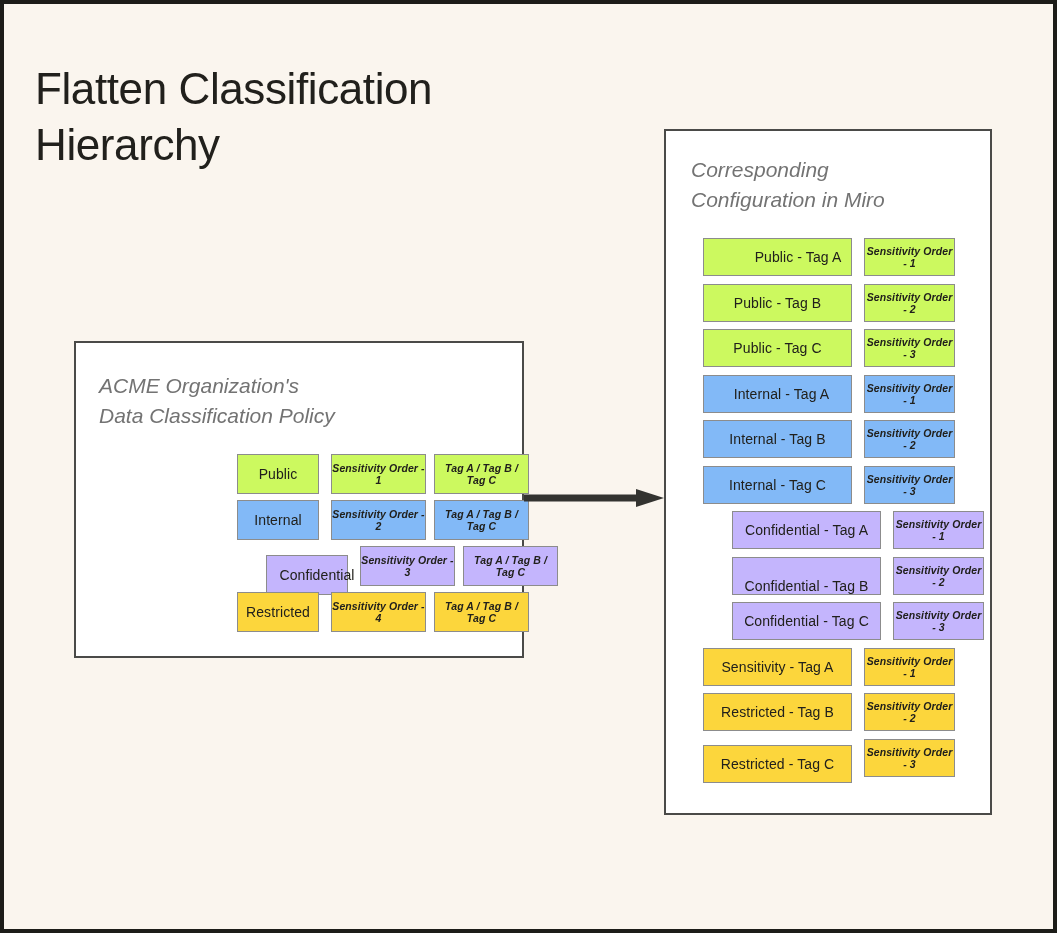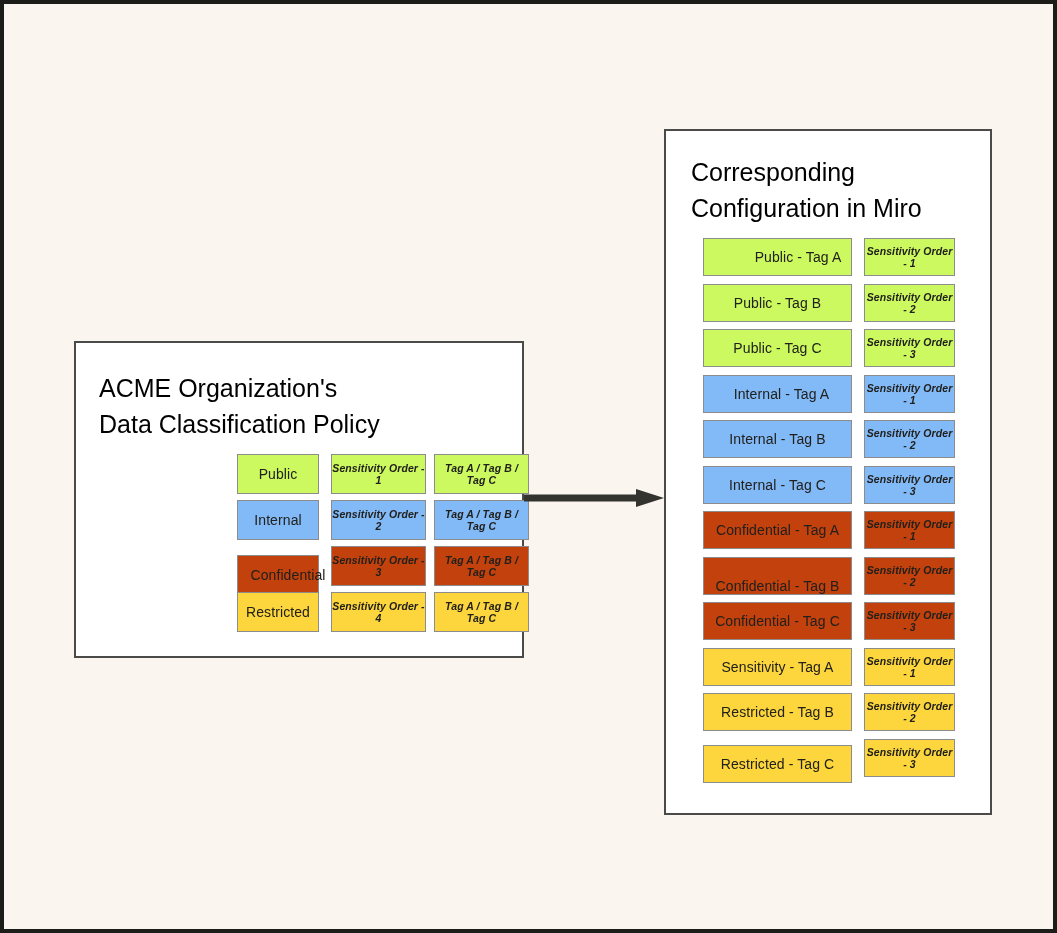--- a/index.html
+++ b/index.html
@@ -50,25 +50,26 @@
     height: 317px;
   }
   #right-panel {
     left: 660px;
     top: 125px;
     width: 328px;
     height: 686px;
   }
   .panel-title {
     position: absolute;
-    color: #000000;
-    font-size: 25px;
+    color: #737373;
+    font-size: 21px;
     line-height: 1.42;
     font-weight: 400;
     white-space: pre-line;
+    font-style: italic;
   }
   #left-panel-title {
     left: 23px;
     top: 28px;
     width: 400px;
   }
   #right-panel-title {
     left: 25px;
     top: 24px;
     width: 290px;
@@ -80,21 +81,21 @@
     box-sizing: border-box;
     border: 1px solid #8c8c8c;
     display: flex;
     align-items: center;
     justify-content: center;
     color: #21201c;
     text-align: center;
   }
   .c-green  { background: #ccf95f; }
   .c-blue   { background: #82b9f7; }
-  .c-purple { background: #c2410c; }
+  .c-purple { background: #c4b5fd; margin-left: 29px; }
   .c-yellow { background: #fcd63c; }
 
   .lbl-name {
     font-size: 14px;
     font-weight: 400;
     letter-spacing: 0.1px;
   }
   .lbl-meta {
     font-size: 10.5px;
     font-style: italic;
@@ -120,20 +121,22 @@
     top: 485px;
     width: 140px;
     height: 18px;
   }
 </style>
 </head>
 <body>
 
 <div id="canvas">
 
+  <div id="page-title">Flatten Classification
+Hierarchy</div>
 
   <div class="panel" id="left-panel">
     <div class="panel-title" id="left-panel-title">ACME Organization's
 Data Classification Policy</div>
     <div id="left-grid">
         <div class="block lg-h lg-col0 c-green" style="top: 111px;">
           <span class="lbl-name">Public</span>
         </div>
         <div class="block lg-h lg-col1 c-green" style="top: 111px;">
           <span class="lbl-meta">Sensitivity Order - 1</span>

